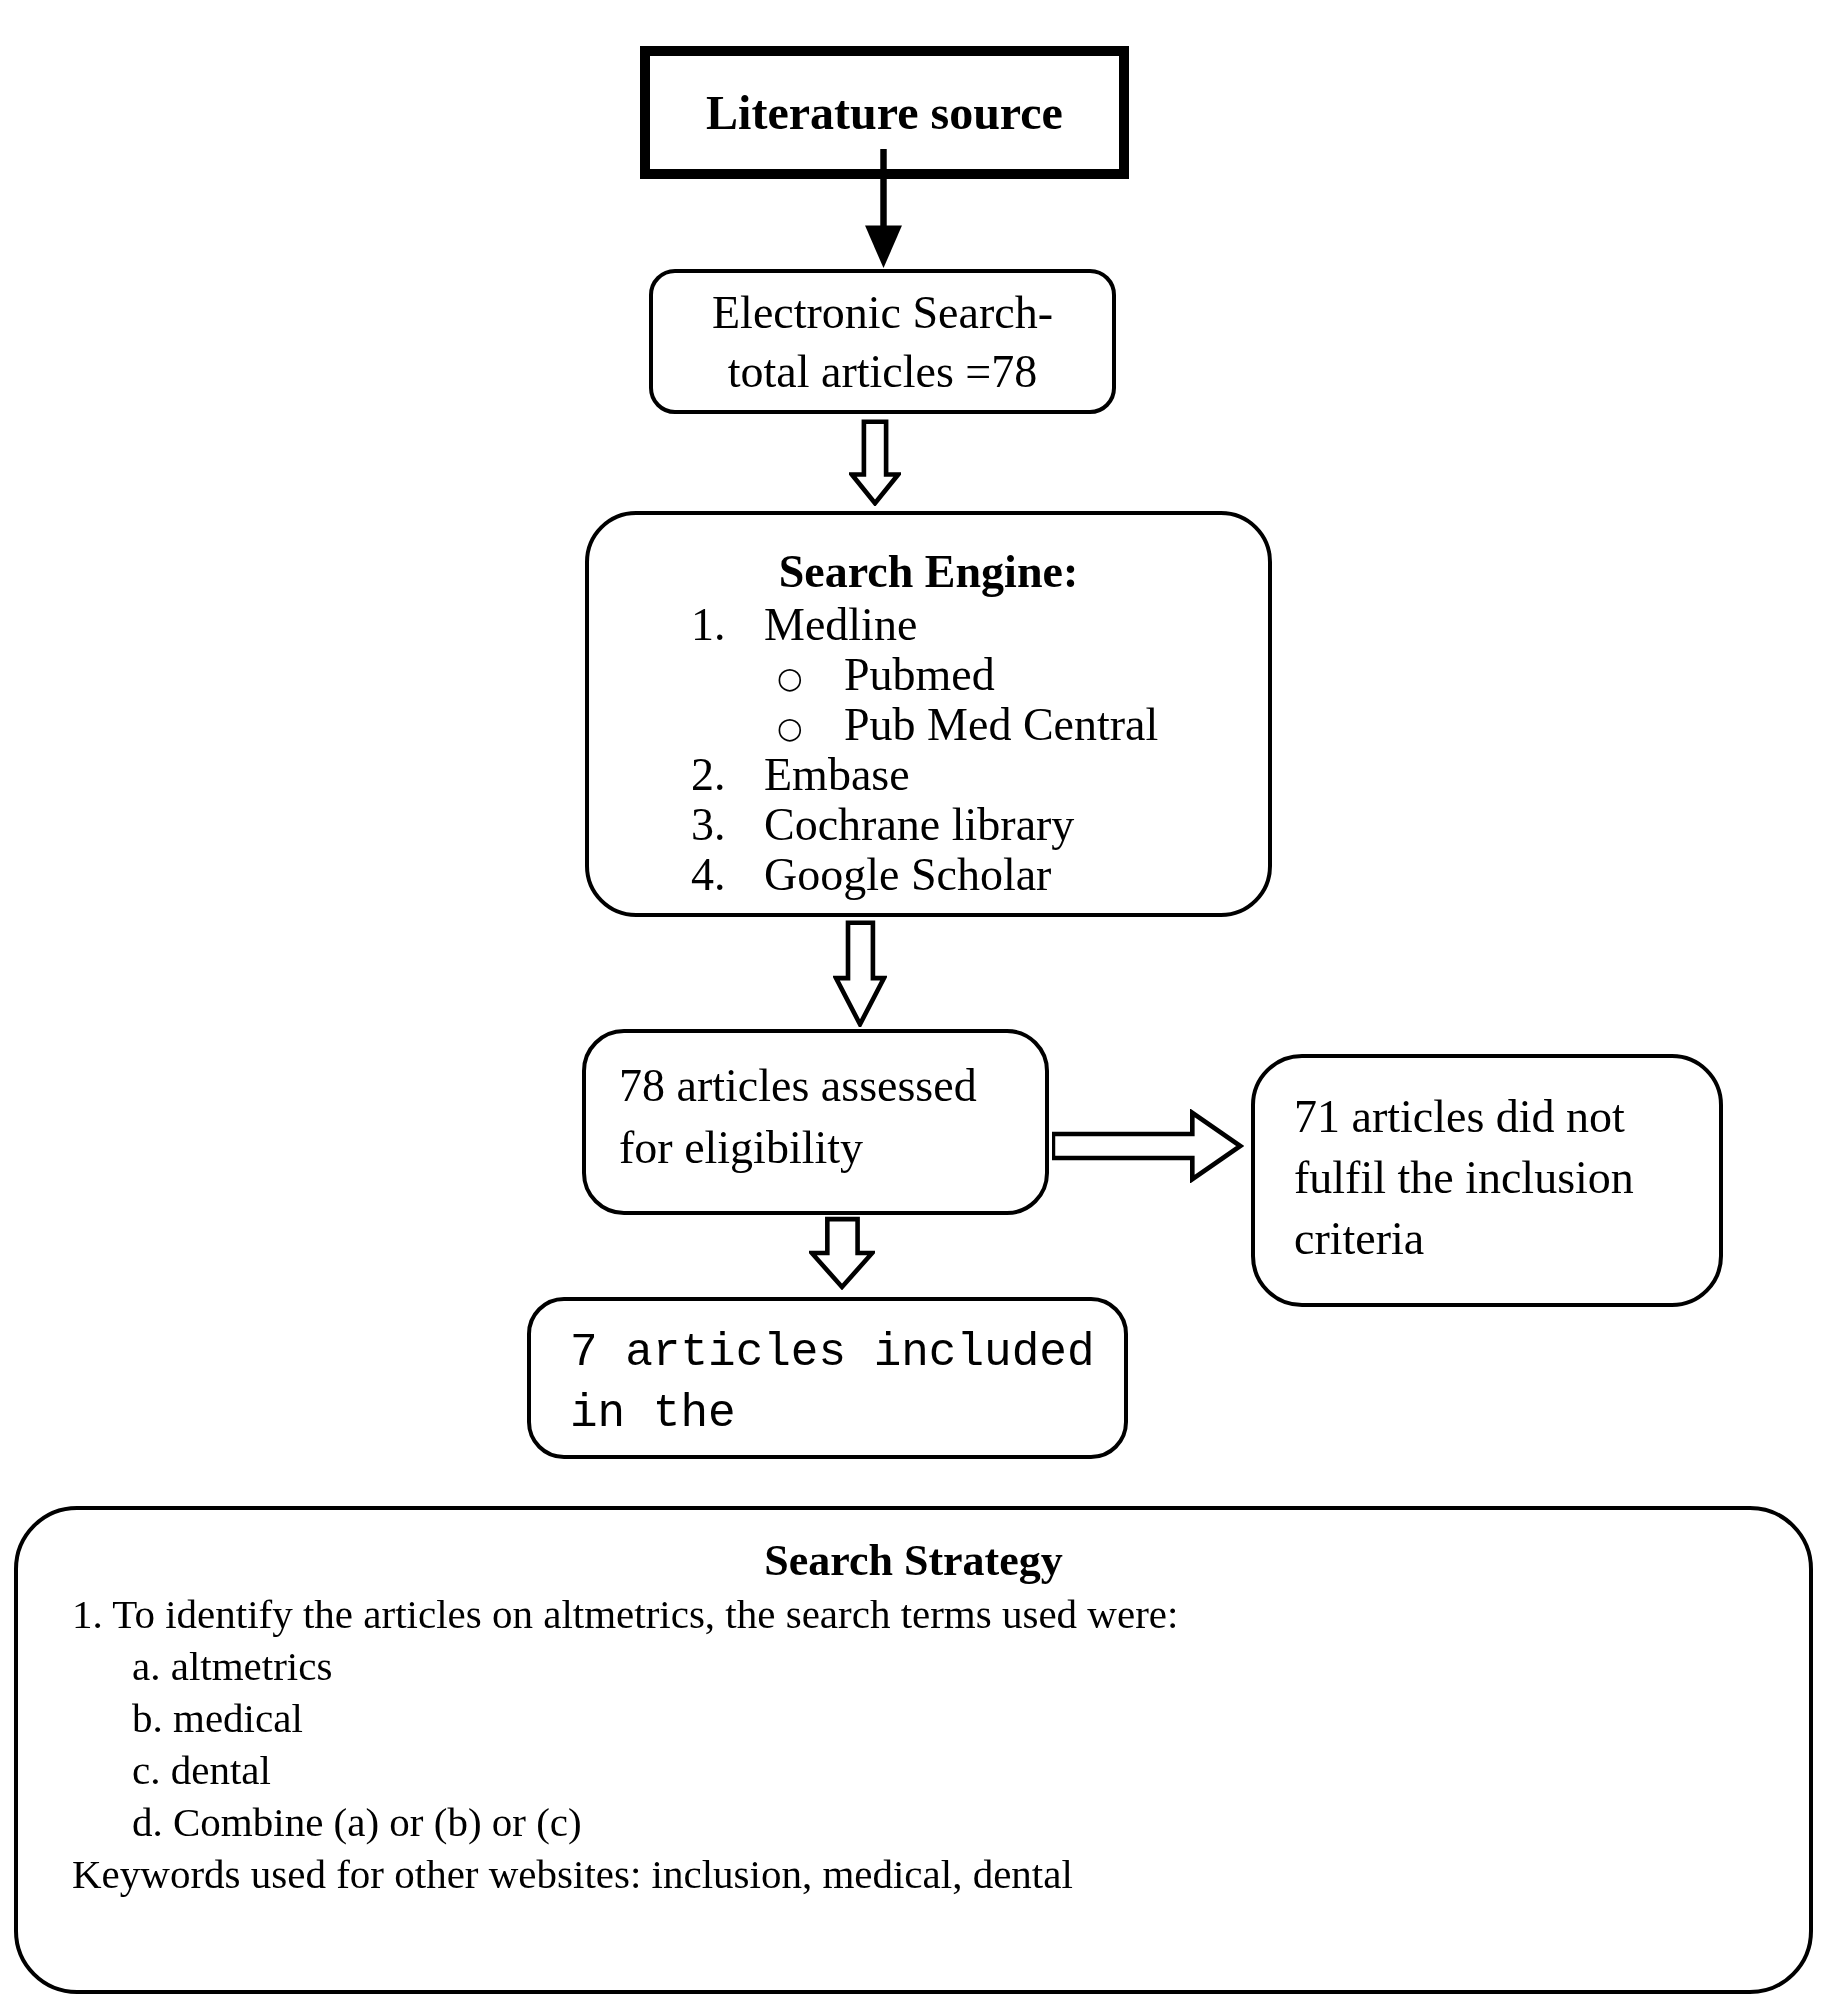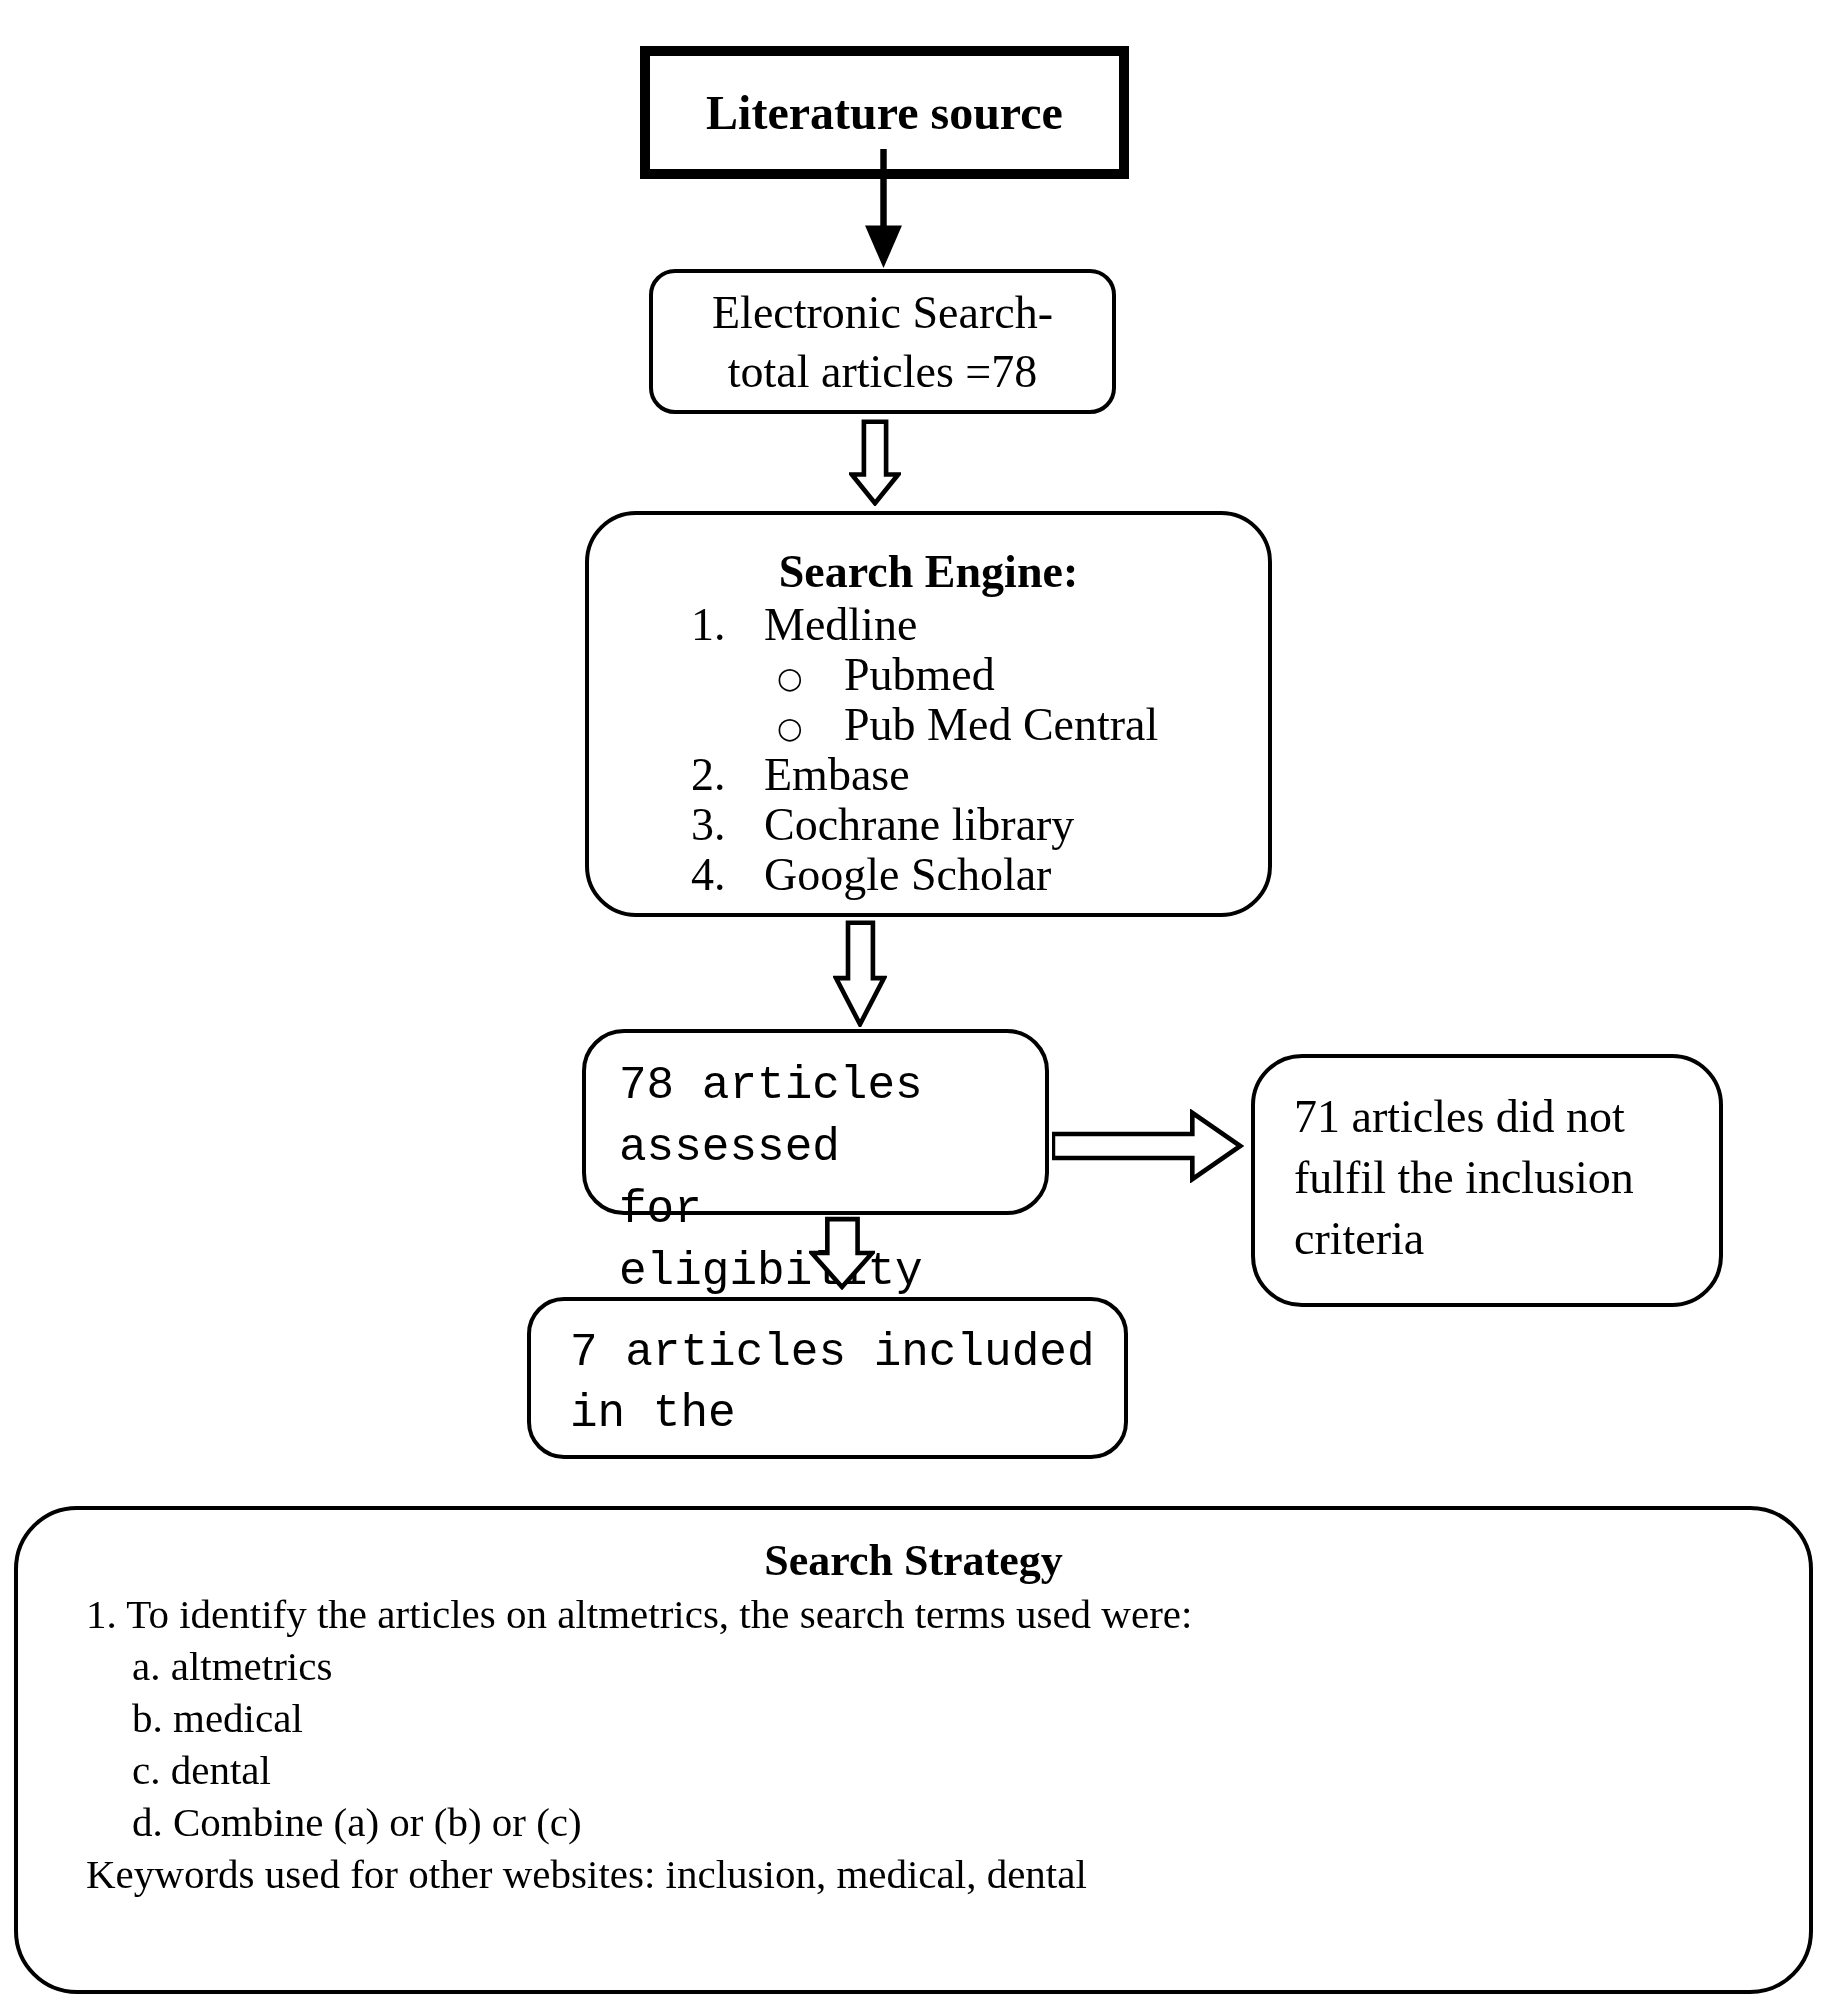--- a/index.html
+++ b/index.html
@@ -51,21 +51,21 @@
   .se-row.sub .marker {
     left: 188px; font-size: 29.5px; top: 2.8px;
     font-family: "DejaVu Sans", sans-serif;
   }
 
   
   .b78-box {
     left: 582px; top: 1029px; width: 467px; height: 186px;
     border-radius: 42px;
     padding: 22px 18.5px 0 33px;
-    font-size: 46px; line-height: 62px; font-family: Liberation Mono, monospace;
+    font-size: 46px; line-height: 62px;
   }
 
   
   .b71-box {
     left: 1251px; top: 1054px; width: 472px; height: 253px;
     border-radius: 51px;
     padding: 28px 18.5px 0 39px;
     font-size: 46px; line-height: 61px;
   }
 
@@ -78,21 +78,21 @@
   }
 
   
   .strategy-box {
     left: 14px; top: 1506px; width: 1799px; height: 488px;
     border-radius: 63px;
     padding-top: 24px;
     font-size: 41px;
   }
   .st-title { text-align: center; font-weight: bold; font-size: 44px; line-height: 54px; }
-  .st-line { line-height: 52px; padding-left: 54px; margin-left: 14px; }
+  .st-line { line-height: 52px; padding-left: 54px; }
   .st-term { line-height: 52px; padding-left: 114px; }
 
   svg.arrow { position: absolute; display: block; }
   .hollow { fill: #ffffff; stroke: #000000; stroke-width: 5; stroke-linejoin: miter; }
 </style>
 </head>
 <body>
 
 <div class="canvas">
 

